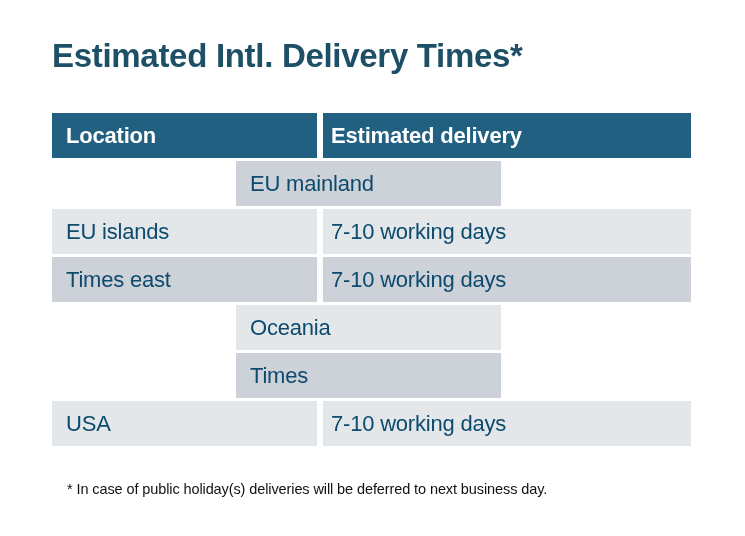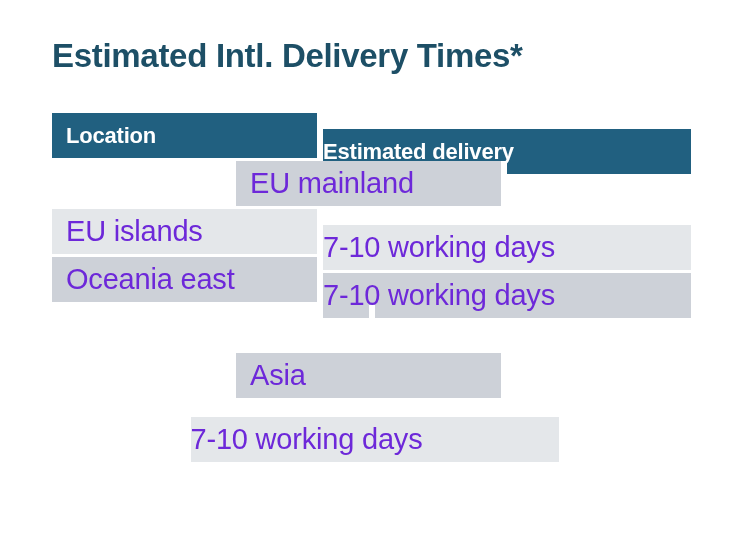--- a/index.html
+++ b/index.html
@@ -52,22 +52,21 @@
   .cell-loc {
     width: 265px;
     padding-left: 14px;
   }
   .cell-gap {
     width: 6px;
     background: #ffffff;
   }
   .cell-del {
     width: 368px;
-    padding-left: 0;
-    margin-top: 16px;
+    padding-left: 8px;
   }
   .row-header .cell {
     background: #216080;
   }
   .row-header .cell-gap {
     background: #ffffff;
   }
   .row-header .cell-text {
     color: #ffffff;
     font-size: 22px;
@@ -80,22 +79,22 @@
   .row-dark .cell-gap {
     background: #ffffff;
   }
   .row-light .cell {
     background: #e4e7ea;
   }
   .row-light .cell-gap {
     background: #ffffff;
   }
   .cell-text {
-    color: #6d28d9;
-    font-size: 29px;
+    color: #0c4a6e;
+    font-size: 22px;
     font-weight: normal;
     letter-spacing: -0.2px;
     white-space: nowrap;
   }
   .footnote {
     position: absolute;
     left: 67px;
     top: 481px;
     font-size: 14.5px;
     color: #111111;
@@ -134,42 +133,49 @@
         <span class="cell-text">EU islands</span>
       </div>
       <div class="cell cell-gap"></div>
       <div class="cell cell-del">
         <span class="cell-text">7-10 working days</span>
       </div>
     </div>
 
     <div class="row row-dark">
       <div class="cell cell-loc">
-        <span class="cell-text">Oceania east</span>
+        <span class="cell-text">Times east</span>
       </div>
       <div class="cell cell-gap"></div>
       <div class="cell cell-del">
         <span class="cell-text">7-10 working days</span>
       </div>
     </div>
 
     <div class="row row-light">
+      <div class="cell cell-loc">
+        <span class="cell-text">Oceania</span>
+      </div>
       <div class="cell cell-gap"></div>
     </div>
 
     <div class="row row-dark">
       <div class="cell cell-loc">
-        <span class="cell-text">Asia</span>
+        <span class="cell-text">Times</span>
       </div>
       <div class="cell cell-gap"></div>
     </div>
 
     <div class="row row-light">
+      <div class="cell cell-loc">
+        <span class="cell-text">USA</span>
+      </div>
       <div class="cell cell-gap"></div>
       <div class="cell cell-del">
         <span class="cell-text">7-10 working days</span>
       </div>
     </div>
 
   </div>
 
+  <div class="footnote">* In case of public holiday(s) deliveries will be deferred to next business day.</div>
 
 </div>
 
 </body></html>

